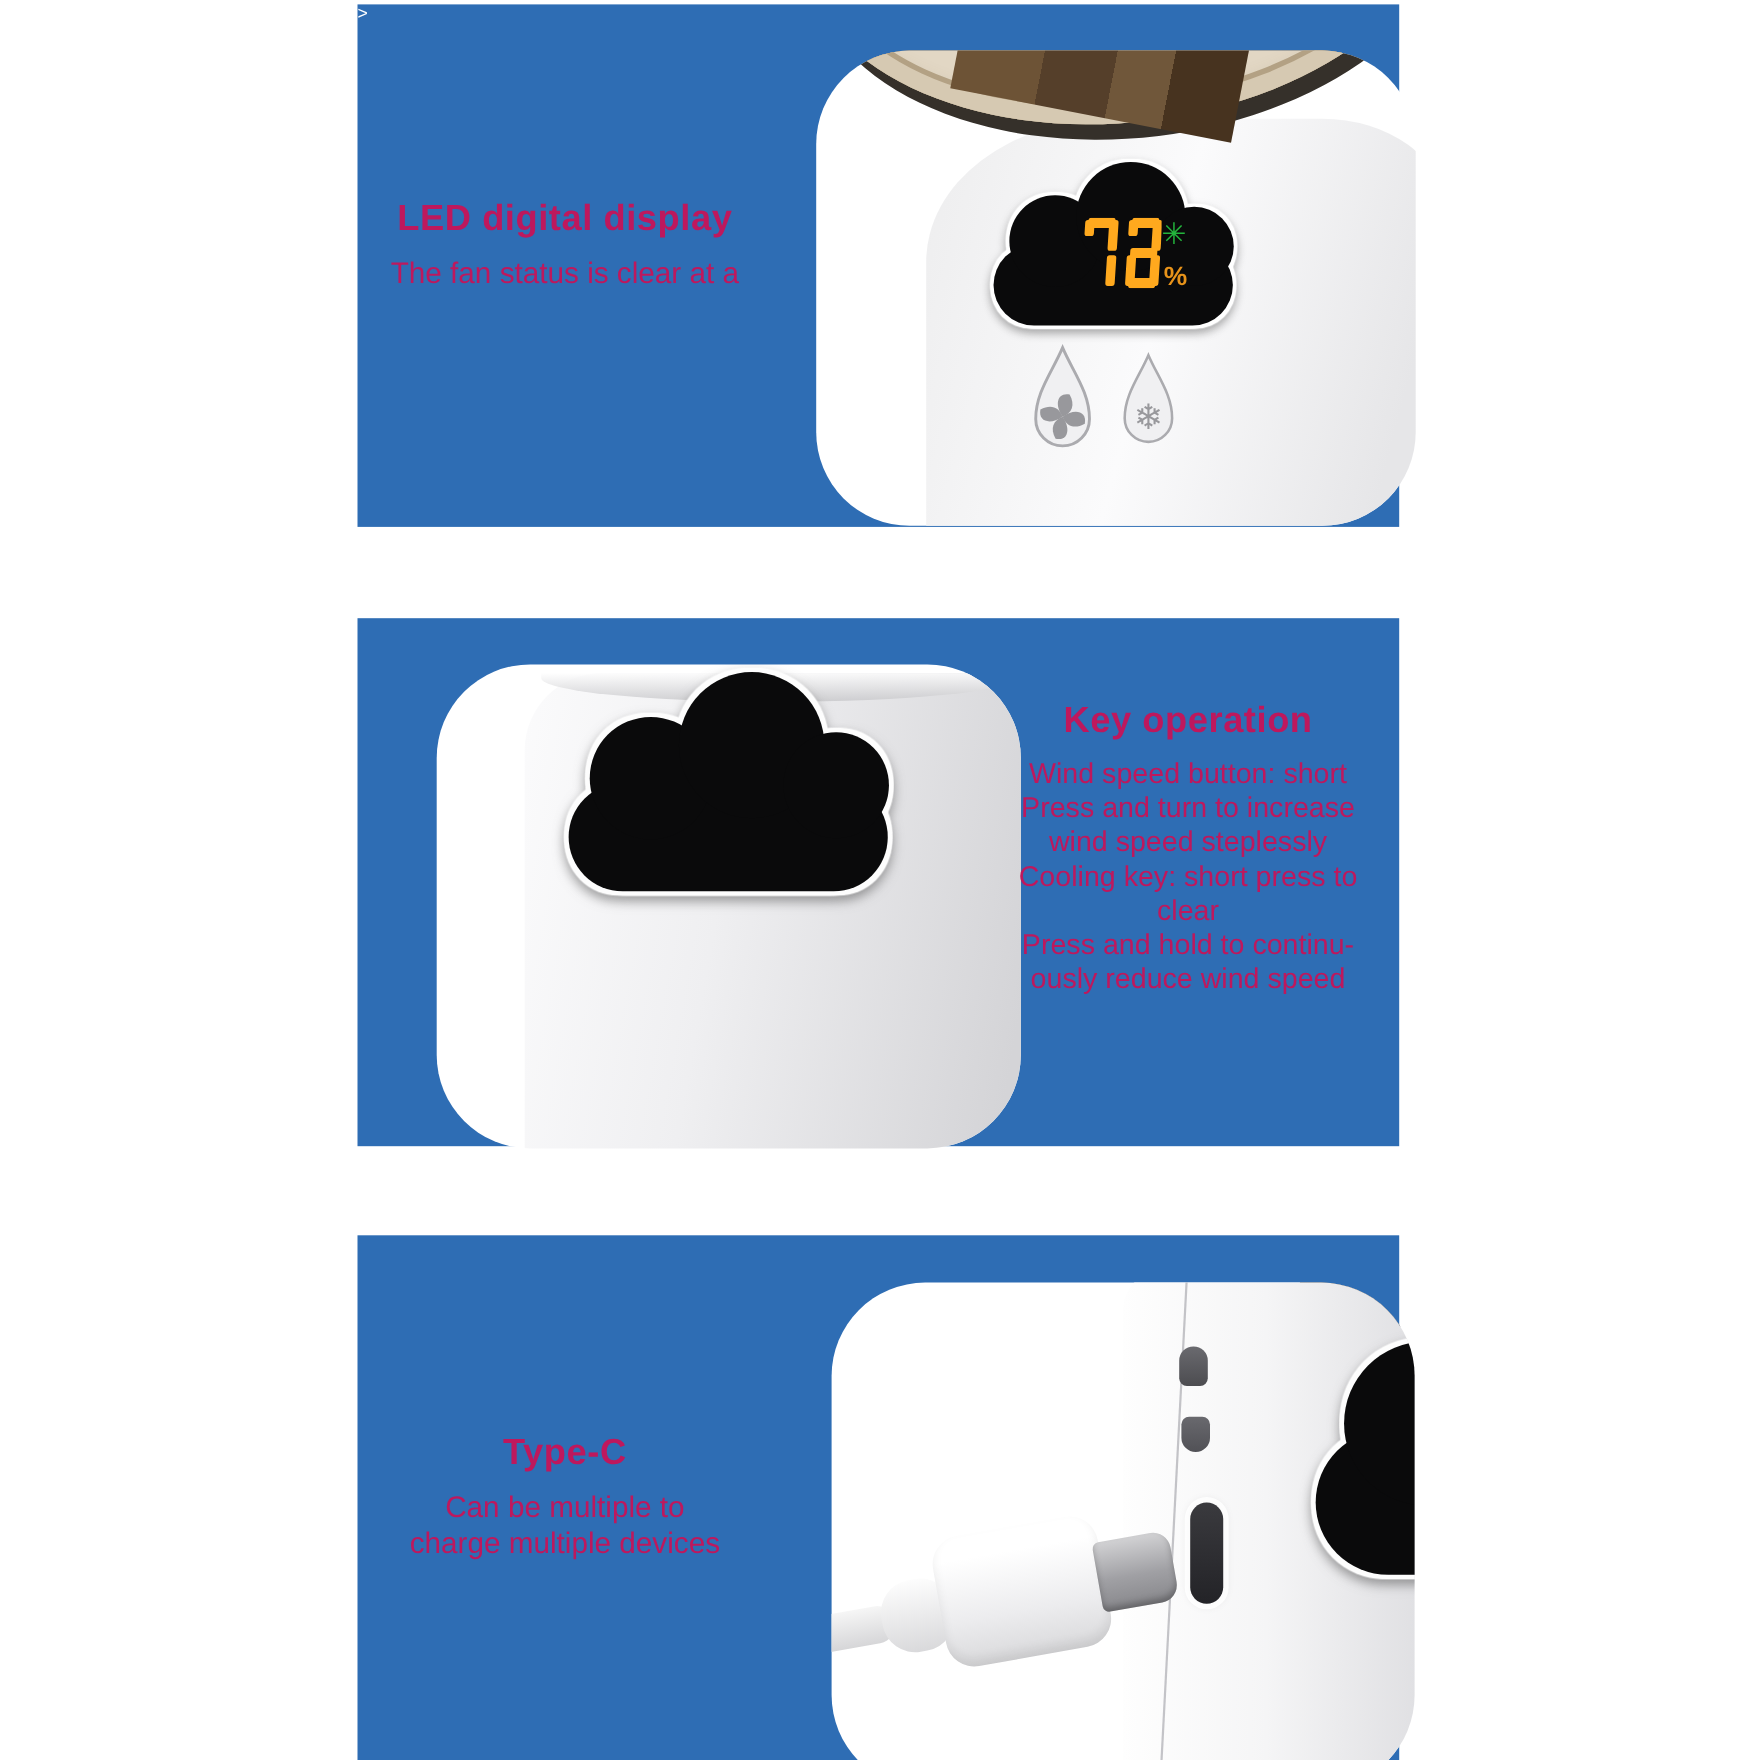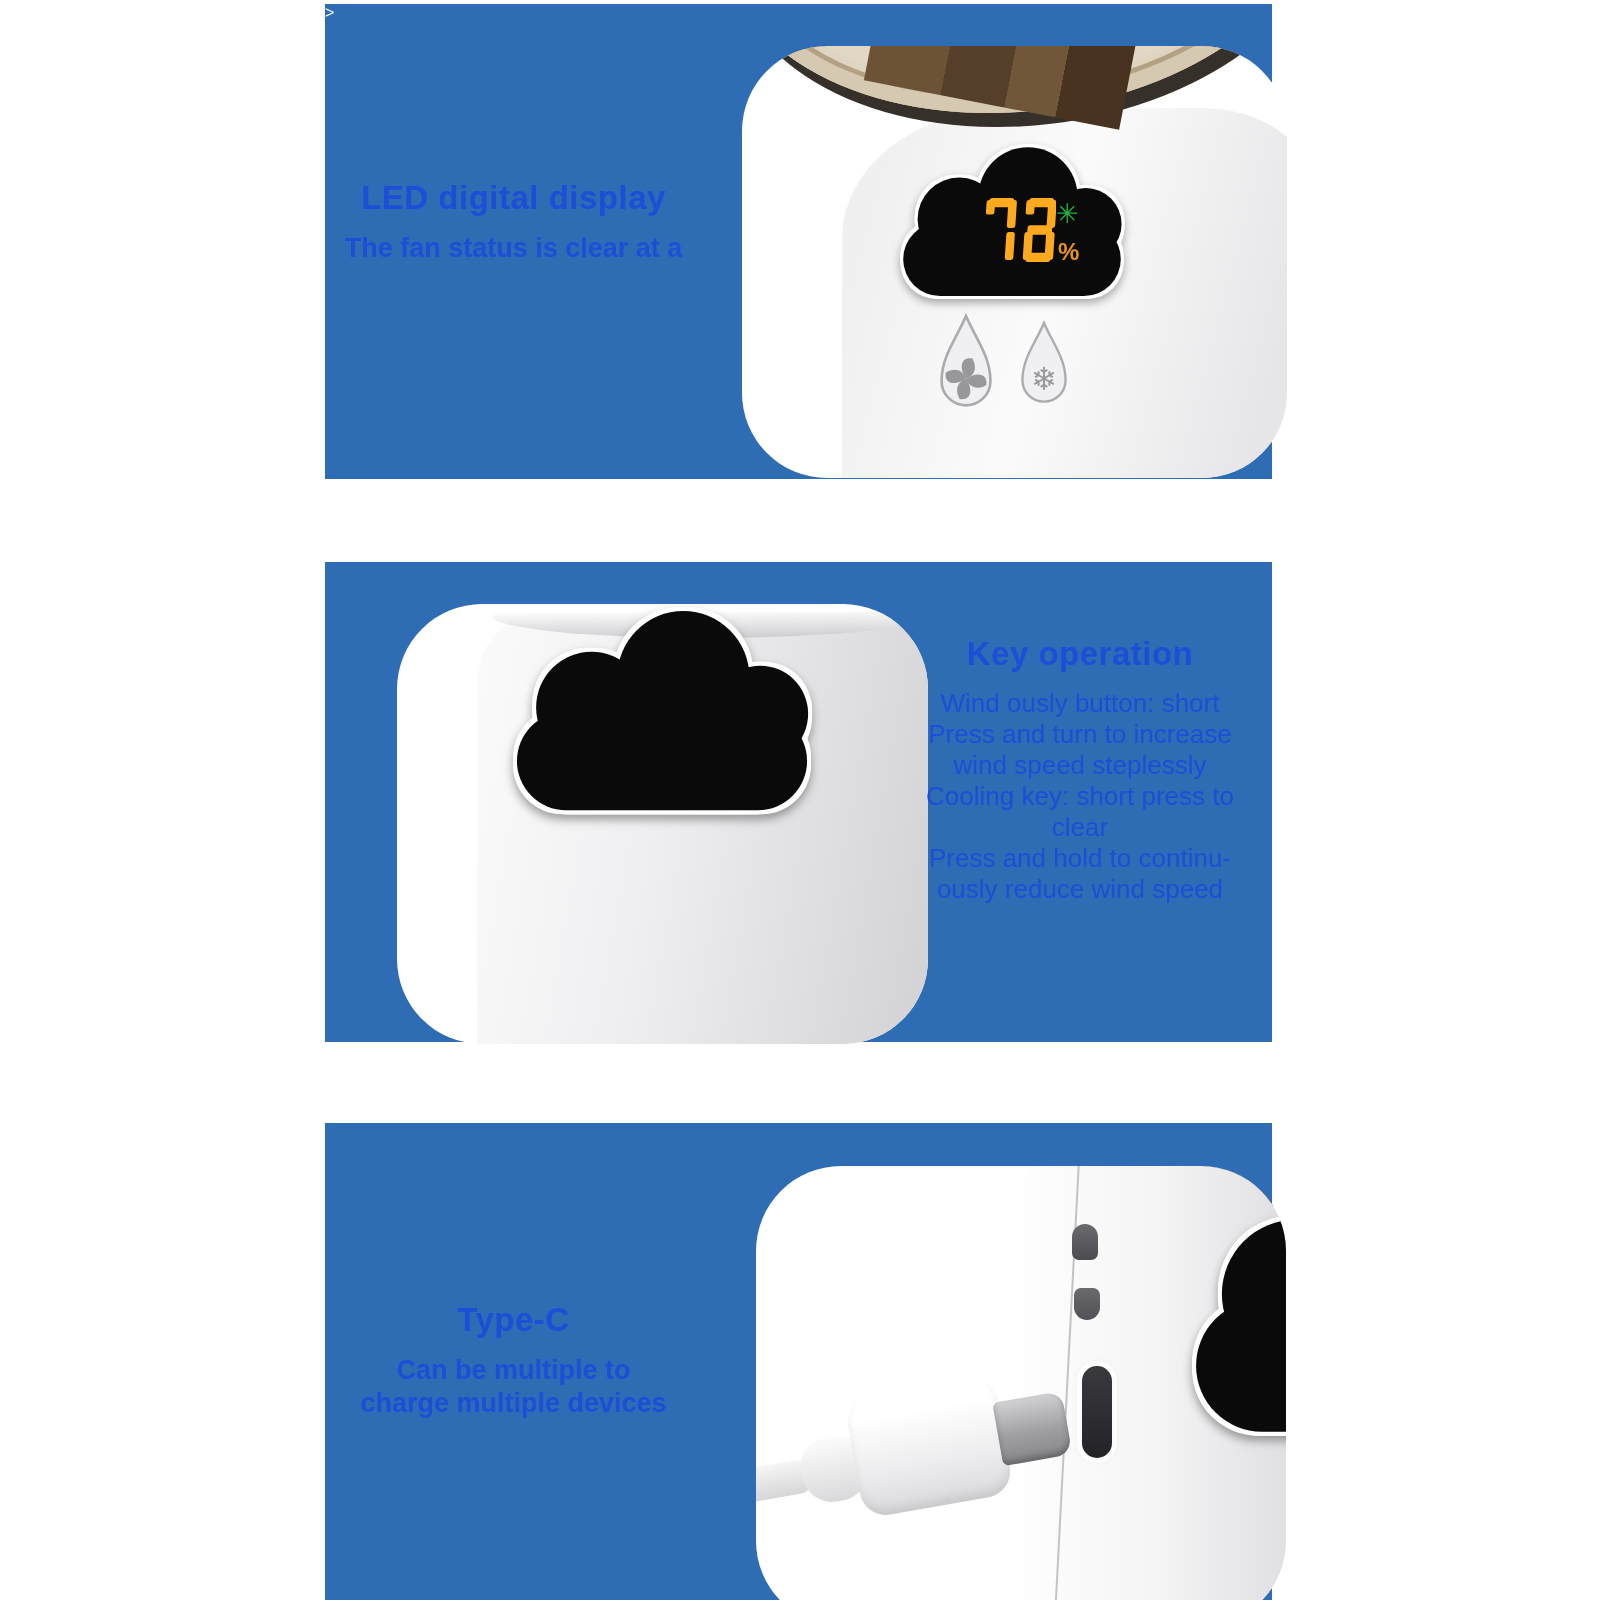--- a/index.html
+++ b/index.html
@@ -7,28 +7,28 @@
     position:relative;width:1600px;height:1600px;background:#ffffff;overflow:hidden;
     font-family:"Liberation Sans","DejaVu Sans",sans-serif;color:#ffffff;
   }
   
   .panel{position:absolute;left:325px;width:947px;background:#2e6db4;}
   .panel-1{top:4px;height:475px;}
   .panel-2{top:562px;height:480px;}
   .panel-3{top:1123px;height:477px;}
 
   
-  .text-col{position:absolute;text-align:center;color:#1d4ed8;z-index:5;}
+  .text-col{position:absolute;text-align:center;color:#be185d;z-index:5;}
   .tc-left{left:325px;width:377px;}
   .tc-right{left:888px;width:384px;}
   .tc-1{top:178px;}
   .tc-2{top:634px;}
   .tc-3{top:1300px;}
   .sec-title{font-size:33px;font-weight:700;line-height:40px;margin:0;letter-spacing:.5px;}
-  .sec-sub{margin-top:12px;font-size:27px;line-height:36px;font-weight:700;}
+  .sec-sub{margin-top:12px;font-size:27px;line-height:36px;font-weight:400;}
   .tc-3 .sec-sub{margin-top:14px;line-height:33px;}
   .sub-line{display:block;}
   .body-text{margin-top:14px;font-size:26px;line-height:31px;font-weight:400;}
   .body-line{display:block;}
   .body-spacer{height:37px;}
 
   
   .photo{position:absolute;background:#ffffff;overflow:hidden;z-index:4;}
   .photo-1{left:702px;top:30px;width:545px;height:432px;border-radius:85px;}
   .photo-2{left:357px;top:588px;width:531px;height:440px;border-radius:85px;}
@@ -188,21 +188,21 @@
           <circle cx="242" cy="110" r="45"></circle>
         </g>
       </svg>
     </div>
 
   </figure>
 
   <div class="text-col tc-right tc-2">
     <h2 class="sec-title">Key operation</h2>
     <div class="body-text">
-      <span class="body-line">Wind ously button: short</span>
+      <span class="body-line">Wind speed button: short</span>
       <span class="body-line">Press and turn to increase</span>
       <span class="body-line">wind speed steplessly</span>
       <span class="body-spacer"></span>
       <span class="body-line">Cooling key: short press to</span>
       <span class="body-line">clear</span>
       <span class="body-line">Press and hold to continu-</span>
       <span class="body-line">ously reduce wind speed</span>
     </div>
   </div>
 

